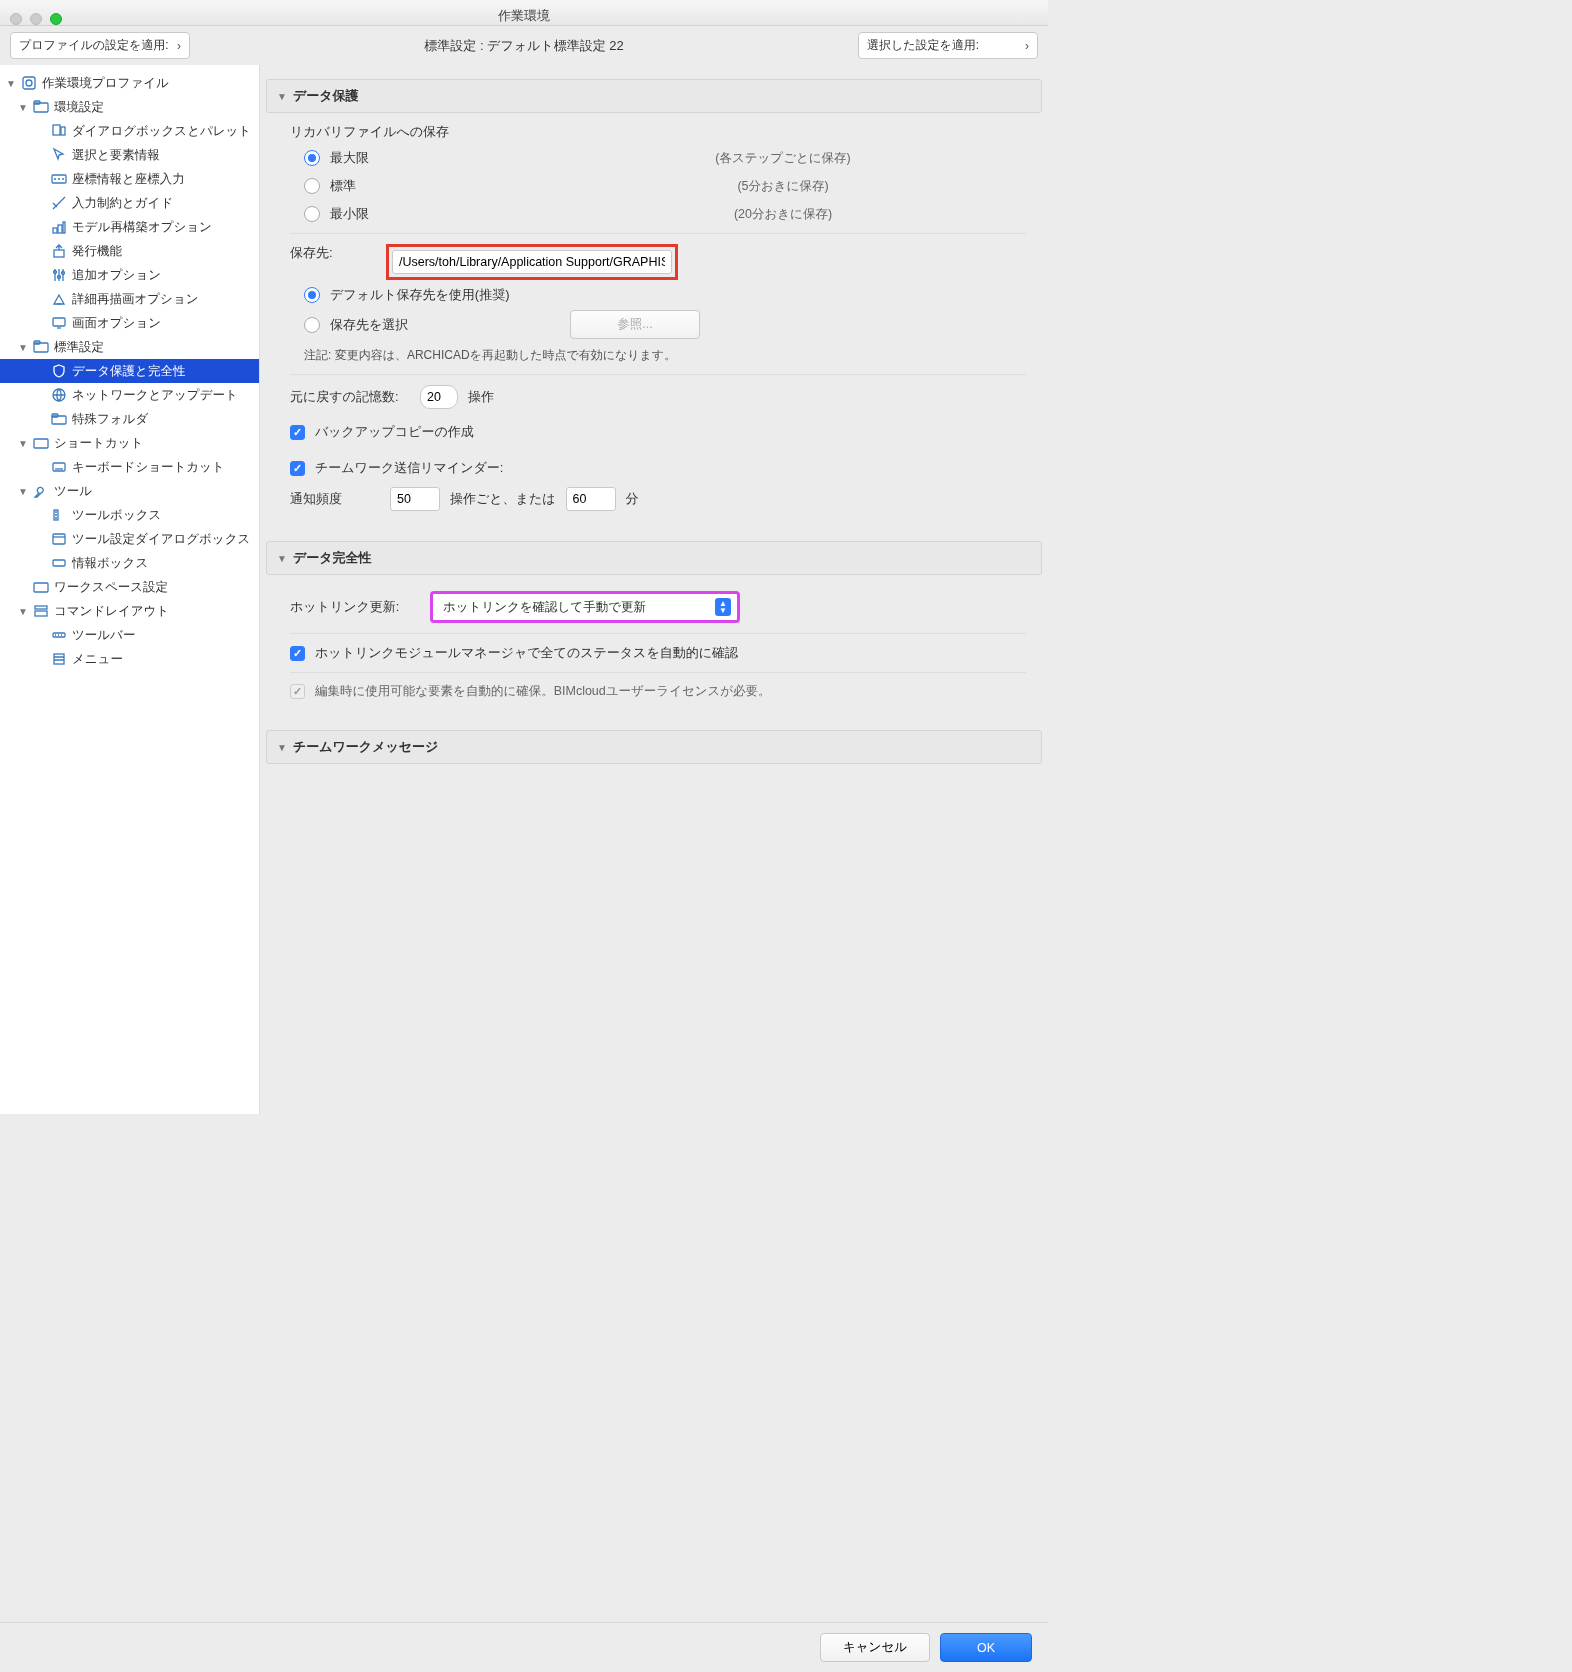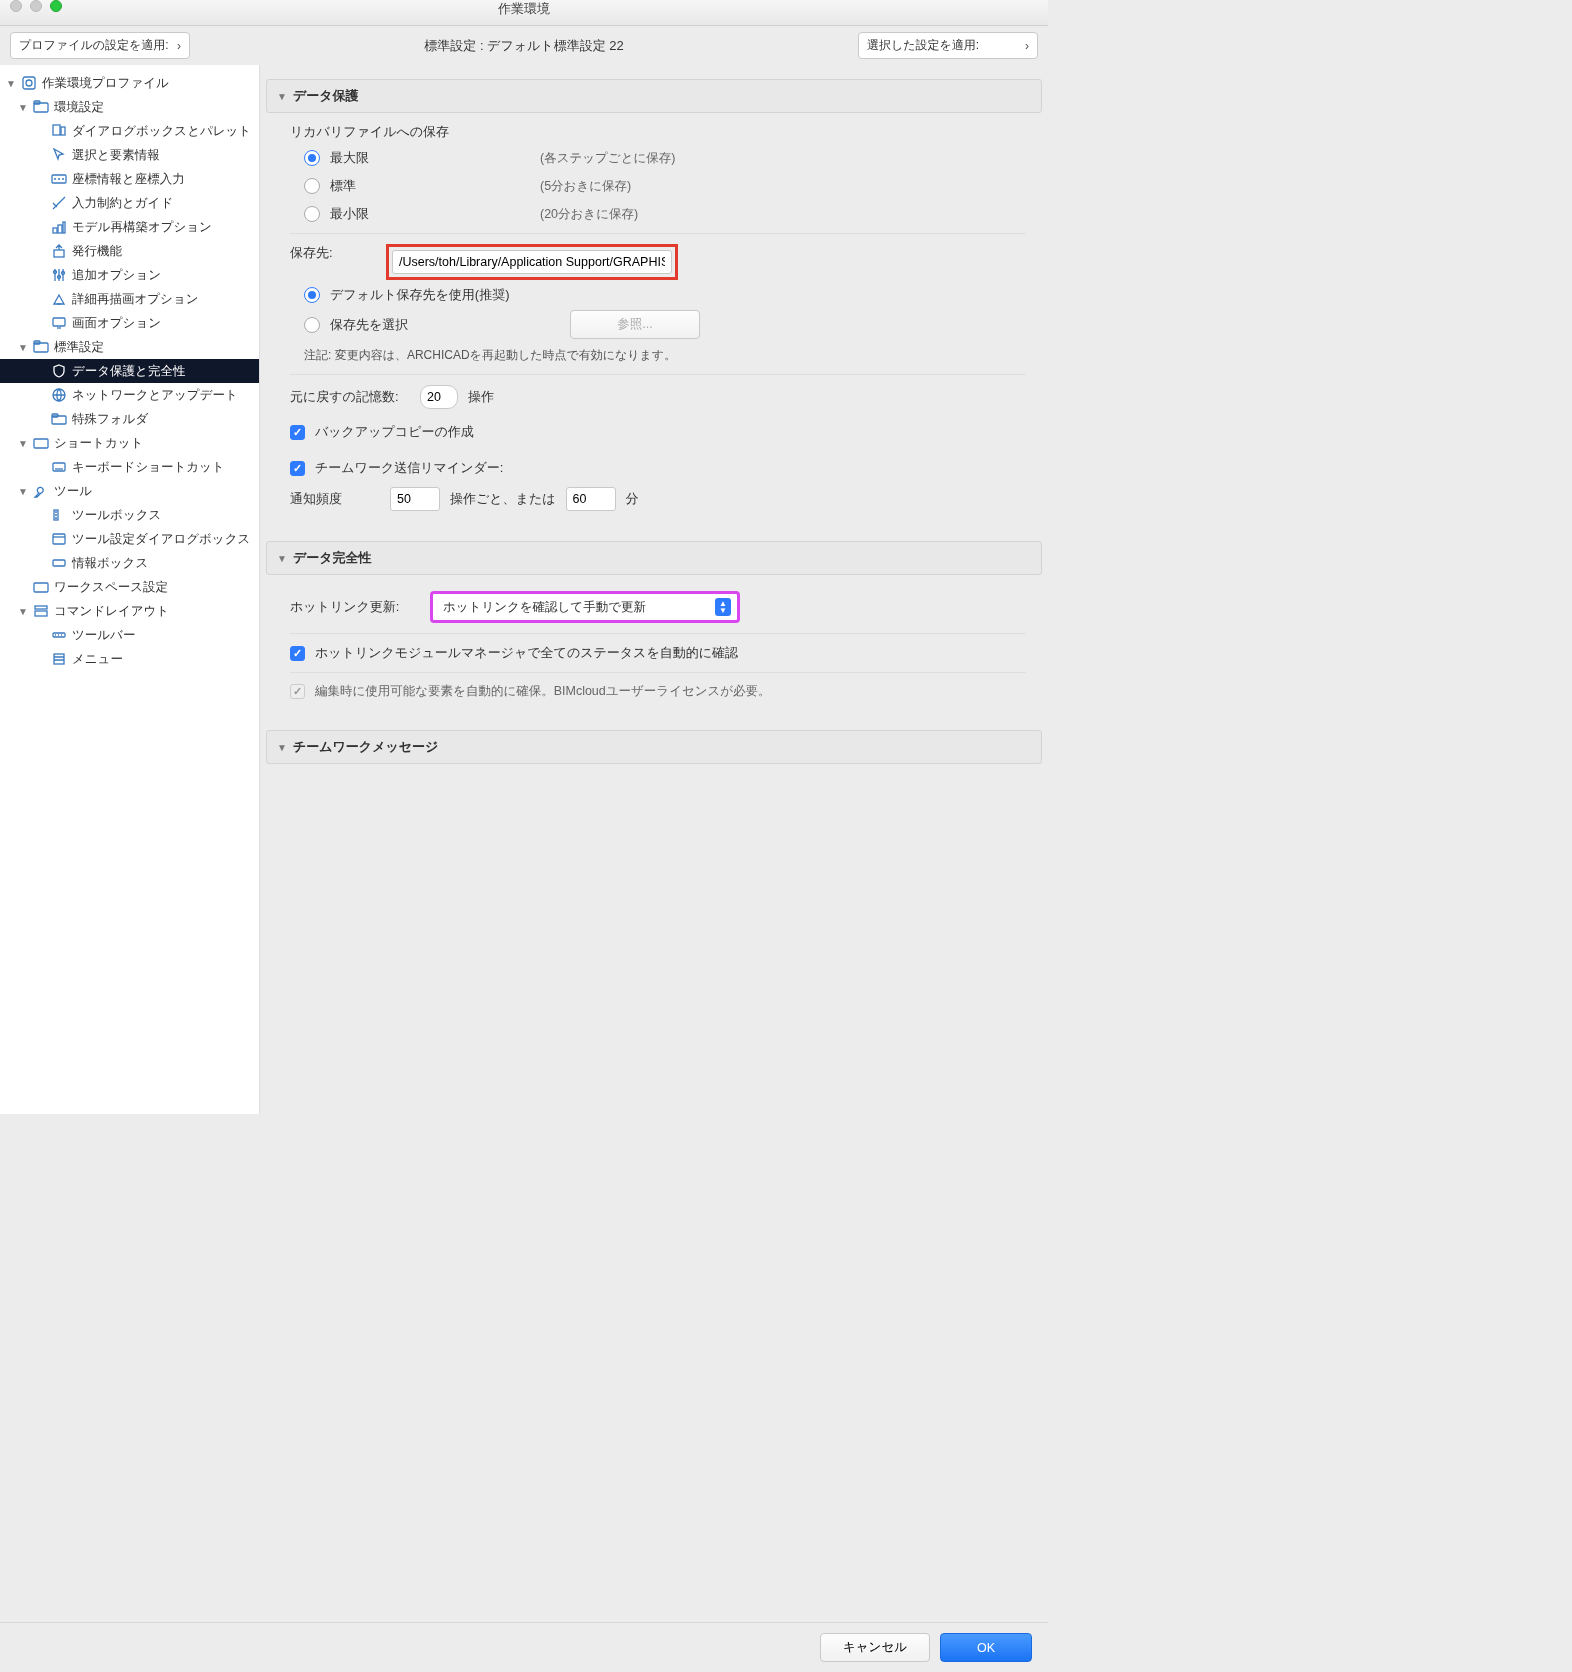--- a/index.html
+++ b/index.html
@@ -1,29 +1,29 @@
 <!DOCTYPE html>
 <html><head>
 <meta charset="utf-8">
 <style>
   * { box-sizing: border-box; margin: 0; padding: 0; }
   body { font-family: -apple-system, "Helvetica Neue", Arial, sans-serif; font-size: 13px; color: #333; background: #ececec; width: 1048px; height: 1115px; }
-  .titlebar { height: 26px; display: flex; align-items: flex-start; background: linear-gradient(#f6f6f6,#e8e8e8); border-bottom: 1px solid #d0d0d0; position: relative; }
+  .titlebar { height: 26px; display: flex; align-items: flex-end; background: linear-gradient(#f6f6f6,#e8e8e8); border-bottom: 1px solid #d0d0d0; position: relative; }
   .traffic { display: flex; gap: 8px; margin-left: 10px; }
   .tl { width: 12px; height: 12px; border-radius: 50%; background: #ccc; border: 1px solid #bbb; }
   .tl.green { background: #28c840; border-color: #1fa832; }
   .titlebar .title { position: absolute; left:0; right:0; text-align:center; font-size: 13px; color:#444; }
   .toprow { display:flex; align-items:center; padding:6px 10px; gap:10px; background:#ececec; }
   .combo { display:inline-flex; align-items:center; justify-content:space-between; background:#fff; border:1px solid #c9c9c9; border-radius:4px; padding:4px 8px; font-size:12px; min-width:180px; cursor:default; }
   .combo .chev { margin-left:8px; color:#555; }
   .toprow .center { flex:1; text-align:center; font-size:13px; color:#333; }
   .body { display:flex; height: calc(1115px - 26px - 40px); }
   .sidebar { width: 260px; background:#fff; border-right:1px solid #ddd; overflow:auto; padding:6px 0 20px 0; }
   .tree-item { display:flex; align-items:center; padding:3px 4px 3px 6px; gap:4px; white-space:nowrap; cursor:default; }
-  .tree-item.selected { background:#0f172a; color:#fff; }
+  .tree-item.selected { background:#1d4ed8; color:#fff; }
   .tree-item.selected .icon svg { stroke:#fff; fill:none; }
   .disc { width:10px; font-size:10px; color:#777; display:inline-block; text-align:center; }
   .icon { width:18px; height:18px; display:inline-flex; align-items:center; justify-content:center; }
   .icon svg { width:16px; height:16px; stroke:#3a7abf; fill:none; stroke-width:1.3; }
   .tree-label { font-size:12.5px; }
   .ind1 { padding-left: 18px; }
   .ind2 { padding-left: 36px; }
   .content { flex:1; overflow:auto; padding:6px 6px 50px 6px; position:relative; }
   .section-head { background:#e8e8e8; border:1px solid #d4d4d4; border-radius:3px; padding:7px 10px; font-weight:600; font-size:13px; color:#333; display:flex; align-items:center; gap:6px; margin-top:8px; }
   .section-head .tri { font-size:10px; color:#777; }
@@ -334,21 +334,21 @@
   </div>
 
   <div class="content">
 
     <div class="section-head">
       <span class="tri">▼</span>
       <span>データ保護</span>
     </div>
     <div class="section-body">
       <div class="label">リカバリファイルへの保存</div>
-      <div style="padding:8px 0 0 14px;">
+      <div style="padding:8px 0 0 14px;text-align:center;">
         <div class="grid2">
           <div class="row" style="margin:0">
               <span class="radio checked checked-blue"></span>
               <span>最大限</span>
             </div>
           <span></span>
             <span class="sublabel">(各ステップごとに保存)</span>
           <div class="row" style="margin:0">
               <span class="radio"></span>
               <span>標準</span>

